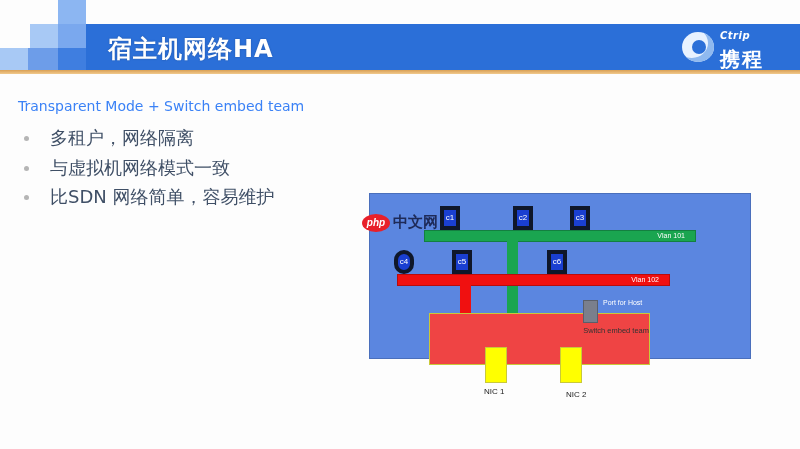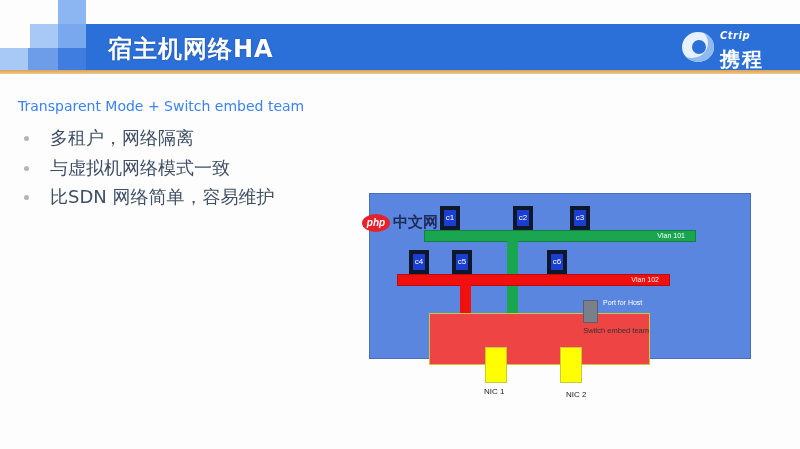--- a/index.html
+++ b/index.html
@@ -167,21 +167,21 @@
 <div class="diagram"></div>
 
 <div class="vlan vlan-101">Vlan 101</div>
 <div class="stem stem-green"></div>
 <div class="vlan vlan-102">Vlan 102</div>
 <div class="stem stem-red"></div>
 
 <div class="vm" style="left:440px; top:206px;">c1</div>
 <div class="vm" style="left:477px; top:206px;margin-left:36px;">c2</div>
 <div class="vm" style="left:570px; top:206px;">c3</div>
-<div class="vm" style="left:409px; top:250px;">c4</div>
+<div class="vm" style="left:394px; top:250px;border-radius:10px;">c4</div>
 <div class="vm" style="left:452px; top:250px;">c5</div>
 <div class="vm" style="left:547px; top:250px;">c6</div>
 
 <div class="switch">Switch embed team</div>
 <div class="port-host"></div>
 <div class="port-label">Port for Host</div>
 
 <div class="nic nic-1"></div>
 <div class="nic nic-2"></div>
 <div class="nic-label nic-label-1">NIC 1</div>

